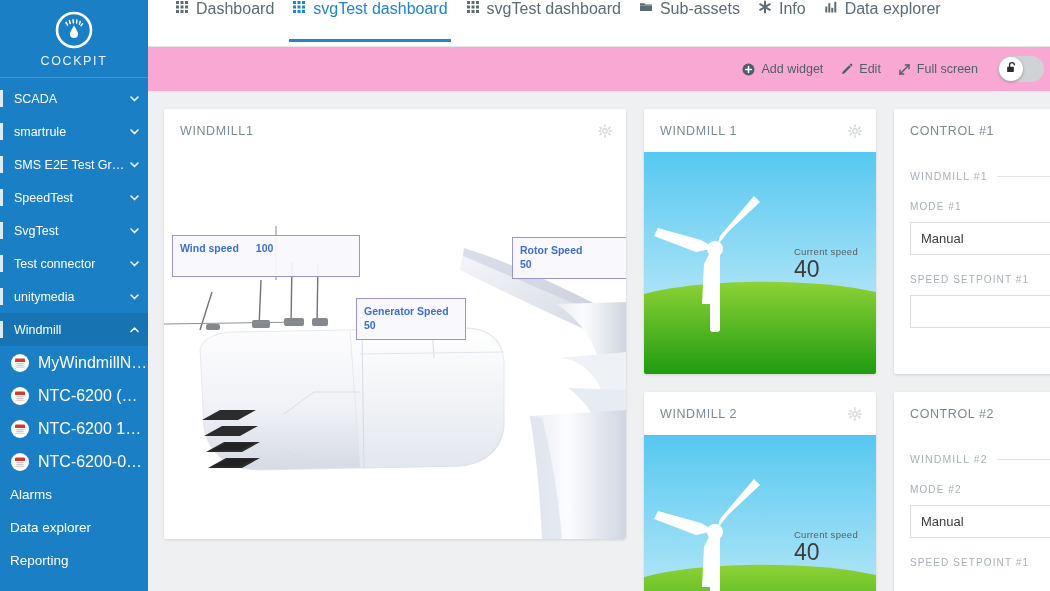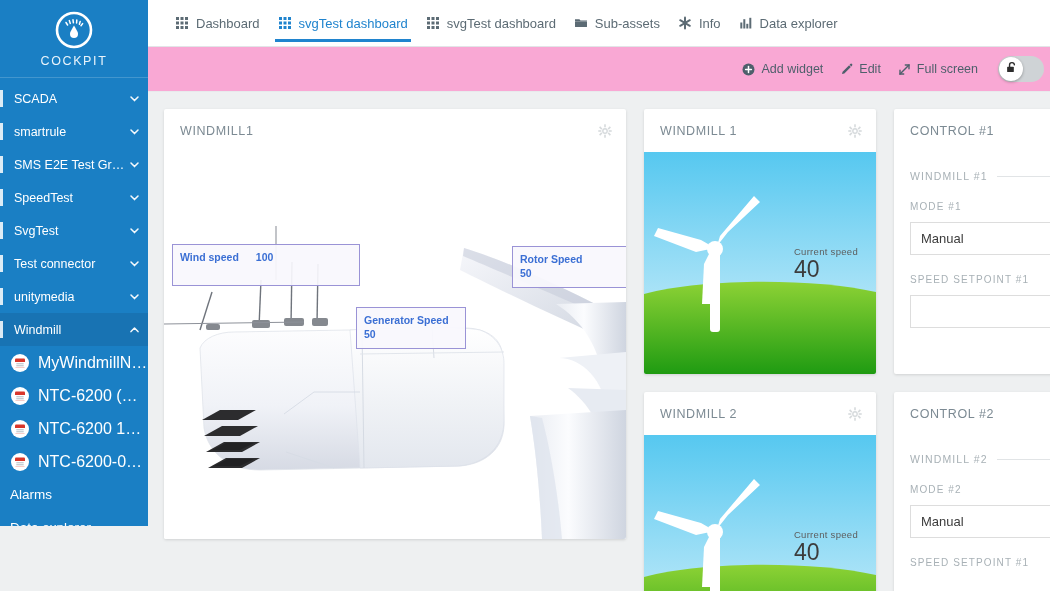--- a/index.html
+++ b/index.html
@@ -6,21 +6,21 @@
   html, body {
     width: 1050px; height: 591px;
     overflow: hidden;
     font-family: "Liberation Sans", sans-serif;
     background: #eef0f1;
   }
   .app { position: relative; width: 1050px; height: 591px; display: flex; }
 
   
   .sidebar {
-    width: 148px; height: 526px;
+    width: 148px; height: 591px;
     background: #1a7fc4;
     flex: 0 0 148px;
     position: relative;
     overflow: hidden;
   }
   .logo-block {
     height: 78px;
     display: flex; flex-direction: column;
     align-items: center; justify-content: center;
     border-bottom: 1px solid rgba(255,255,255,.18);
@@ -60,23 +60,23 @@
 
   
   .main { flex: 1; height: 591px; position: relative; background: #eef0f1; overflow: hidden; }
   .topbar {
     height: 47px; background: #ffffff;
     border-bottom: 1px solid #e2e5e7;
     display: flex; align-items: center; padding-left: 18px;
     overflow: hidden;
   }
   .tab {
-    display: flex; align-items: center; gap: 7px;
+    display: flex; gap: 7px;
     height: 47px; padding: 0 9px;
-    color: #5c6b74; font-size: 13px; white-space: nowrap; cursor: pointer;
+    color: #5c6b74; font-size: 16px; white-space: nowrap; cursor: pointer;
     position: relative;
   }
   .tab.active { color: #2084ce; }
   .tab.active::after {
     content: ""; position: absolute; left: 6px; right: 6px; bottom: 5px;
     height: 2.5px; background: #2084ce;
   }
   .tab .ticon { width: 14px; height: 14px; flex: 0 0 14px; }
 
   .toolbar {
@@ -130,21 +130,20 @@
   .svg-stage { position: absolute; left: 0; right: 0; top: 43px; bottom: 0; overflow: hidden; }
   .svg-stage svg { position: absolute; left: 0; top: 0; }
   .tag-box {
     position: absolute;
     border: 1px solid #9a93d6;
     background: rgba(249,248,253,.93);
     color: #3b6fd4;
     font-size: 10.5px; font-weight: bold;
     padding: 5px 7px; line-height: 1.35;
     white-space: nowrap;
-    margin-top: 9px;
   }
   .tag-wind { left: 8px; top: 83px; width: 188px; height: 42px; }
   .tag-wind .row { display: flex; gap: 17px; }
   .tag-rotor { left: 348px; top: 85px; width: 130px; height: 42px; }
   .tag-gen { left: 192px; top: 146px; width: 110px; height: 42px; }
 
   
   .wm-col { flex: 0 0 232px; display: flex; flex-direction: column; gap: 18px; }
   .wm-card { width: 232px; height: 265px; }
   .wm-scene { height: 222px; position: relative; overflow: hidden; }

